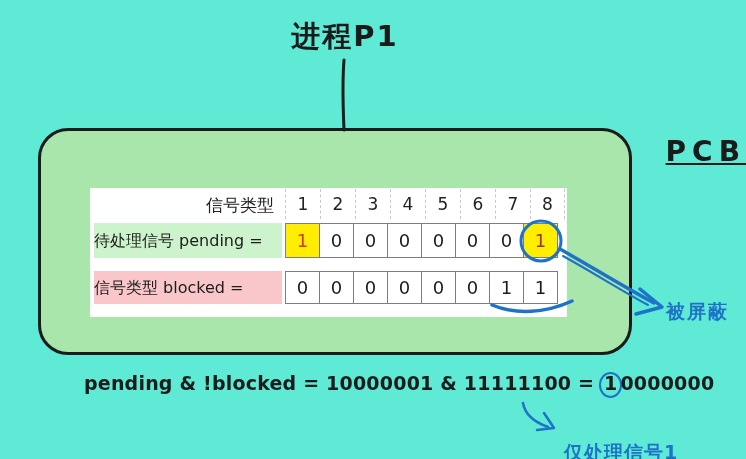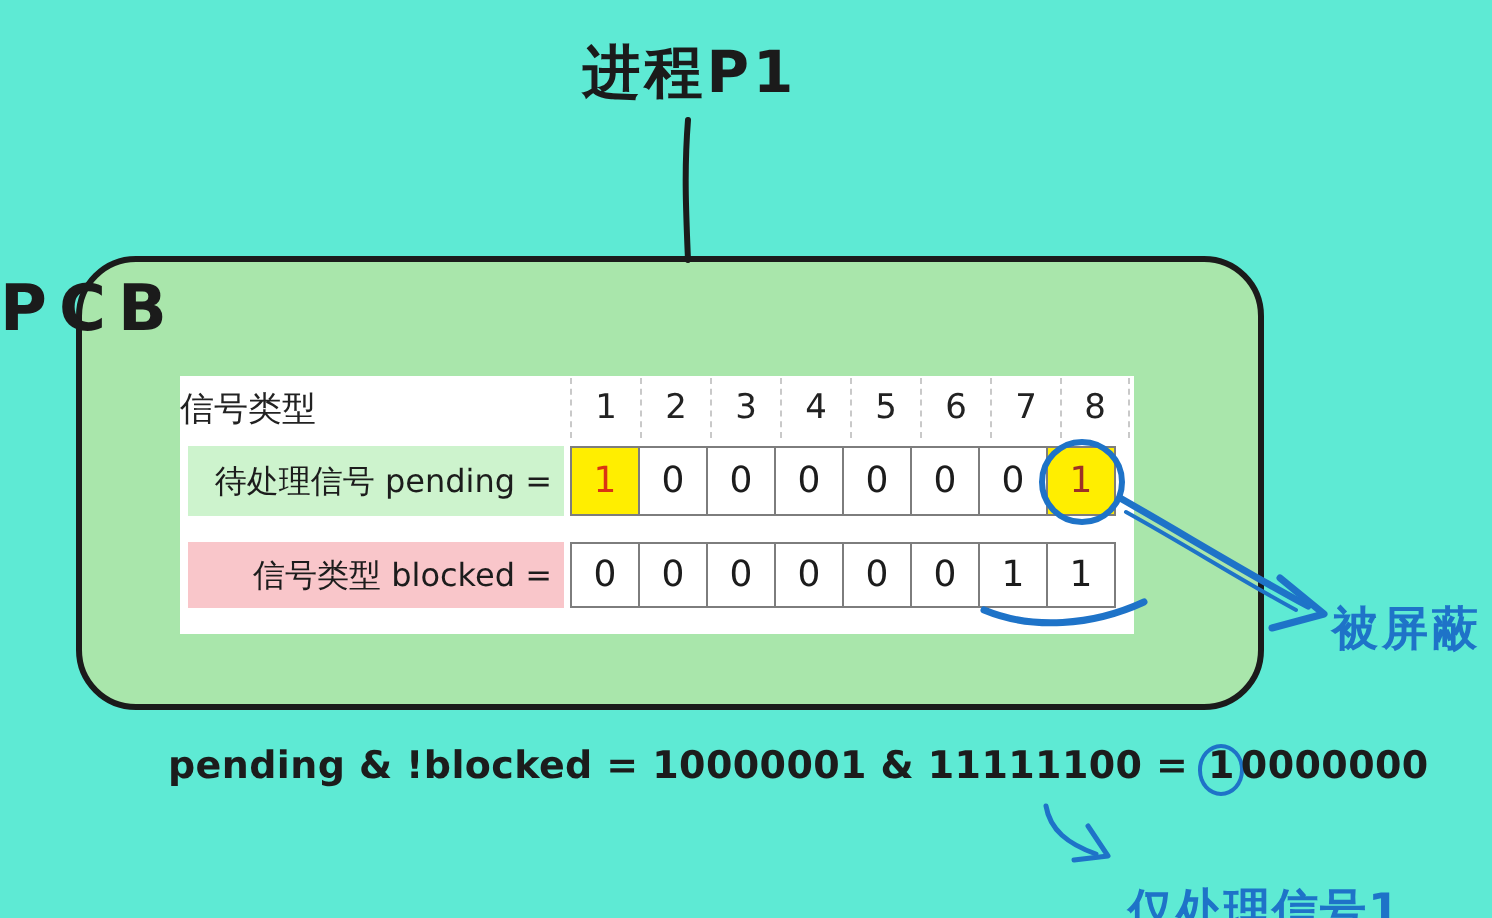--- a/index.html
+++ b/index.html
@@ -11,37 +11,37 @@
   .process-title{
     position:absolute;left:0;top:17px;width:690px;text-align:center;
     font-size:29px;font-weight:bold;letter-spacing:2px;color:#1b1b1b;
   }
   
   .pcb-box{
     position:absolute;left:38px;top:128px;width:588px;height:221px;
     background:#a9e6ab;border:3px solid #1b1b1b;border-radius:30px;
   }
   .pcb-title{
-    position:absolute;left:0;right:0;top:135px;text-align:left;
-    font-size:32px;font-weight:bold;letter-spacing:6px;color:#1b1b1b;
+    position:absolute;left:0;right:0;top:135px;text-align:right;
+    font-size:28px;font-weight:bold;letter-spacing:6px;color:#1b1b1b;text-decoration:underline;
   }
   
   .panel{position:absolute;left:90px;top:188px;width:477px;height:129px;background:#ffffff;}
   .header-label{
     position:absolute;left:90px;top:191px;width:188px;height:28px;line-height:28px;
-    font-size:17px;color:#222222;padding-right:4px;box-sizing:border-box;
+    text-align:right;font-size:17px;color:#222222;padding-right:4px;box-sizing:border-box;
   }
   .header-cells{position:absolute;left:285px;top:189px;display:flex;}
   .header-cell{
     width:35px;height:30px;line-height:30px;text-align:center;font-size:17px;color:#222222;
     border-left:1px dashed #c9c9c9;box-sizing:border-box;
   }
   .header-cell:last-child{border-right:1px dashed #c9c9c9;}
   .row-label{
-    position:absolute;left:94px;width:188px;text-align:right;font-size:16px;color:#1c1c1c;
+    position:absolute;left:94px;width:188px;text-align:left;font-size:16px;color:#1c1c1c;
     padding-right:6px;box-sizing:border-box;white-space:nowrap;
   }
   .pending-label{top:223px;height:35px;line-height:35px;background:#cdf3cd;}
   .blocked-label{top:271px;height:33px;line-height:33px;background:#f9c6ca;}
   .row-cells{position:absolute;left:285px;display:flex;}
   .pending-cells{top:223px;}
   .blocked-cells{top:271px;}
   .cell{
     width:35px;box-sizing:border-box;border:1px solid #7d7d7d;margin-left:-1px;
     background:#ffffff;text-align:center;font-size:18px;color:#1c1c1c;position:relative;
@@ -59,21 +59,21 @@
   
   .formula{
     position:absolute;left:84px;top:372px;font-size:19px;font-weight:bold;
     letter-spacing:0.2px;color:#1c1c1c;white-space:nowrap;
   }
   .circled-bit{
     display:inline-block;border:2.5px solid #1e73c8;border-radius:50%;
     padding:0 3px 2px 3px;margin:-3px -2px;line-height:1.05;
   }
   
-  .blue-note{position:absolute;color:#1e73c8;font-size:23px;font-weight:600;letter-spacing:2px;}
+  .blue-note{position:absolute;color:#1e73c8;font-size:19px;font-weight:600;letter-spacing:2px;}
   .masked-note{left:666px;top:299px;}
   .only-note{left:564px;top:440px;letter-spacing:1px;}
   
   .overlay{position:absolute;left:0;top:0;width:746px;height:459px;pointer-events:none;}
 </style>
 </head>
 <body>
 
 <div class="stage">
 

